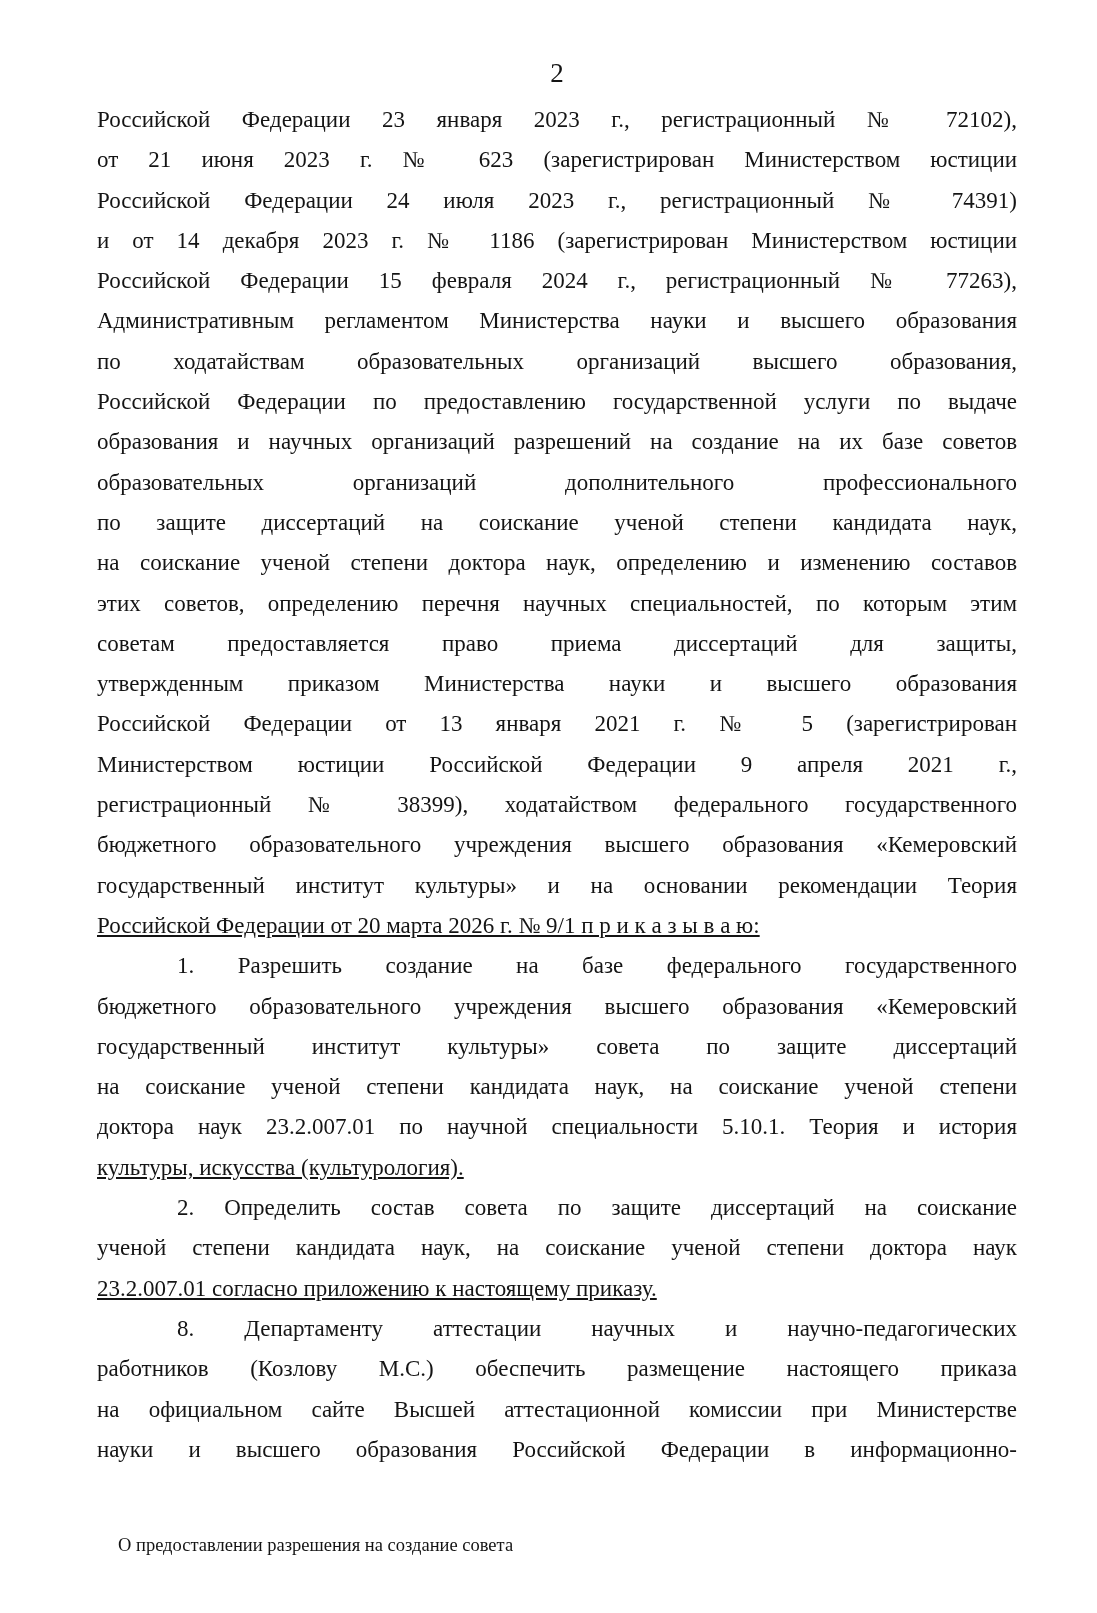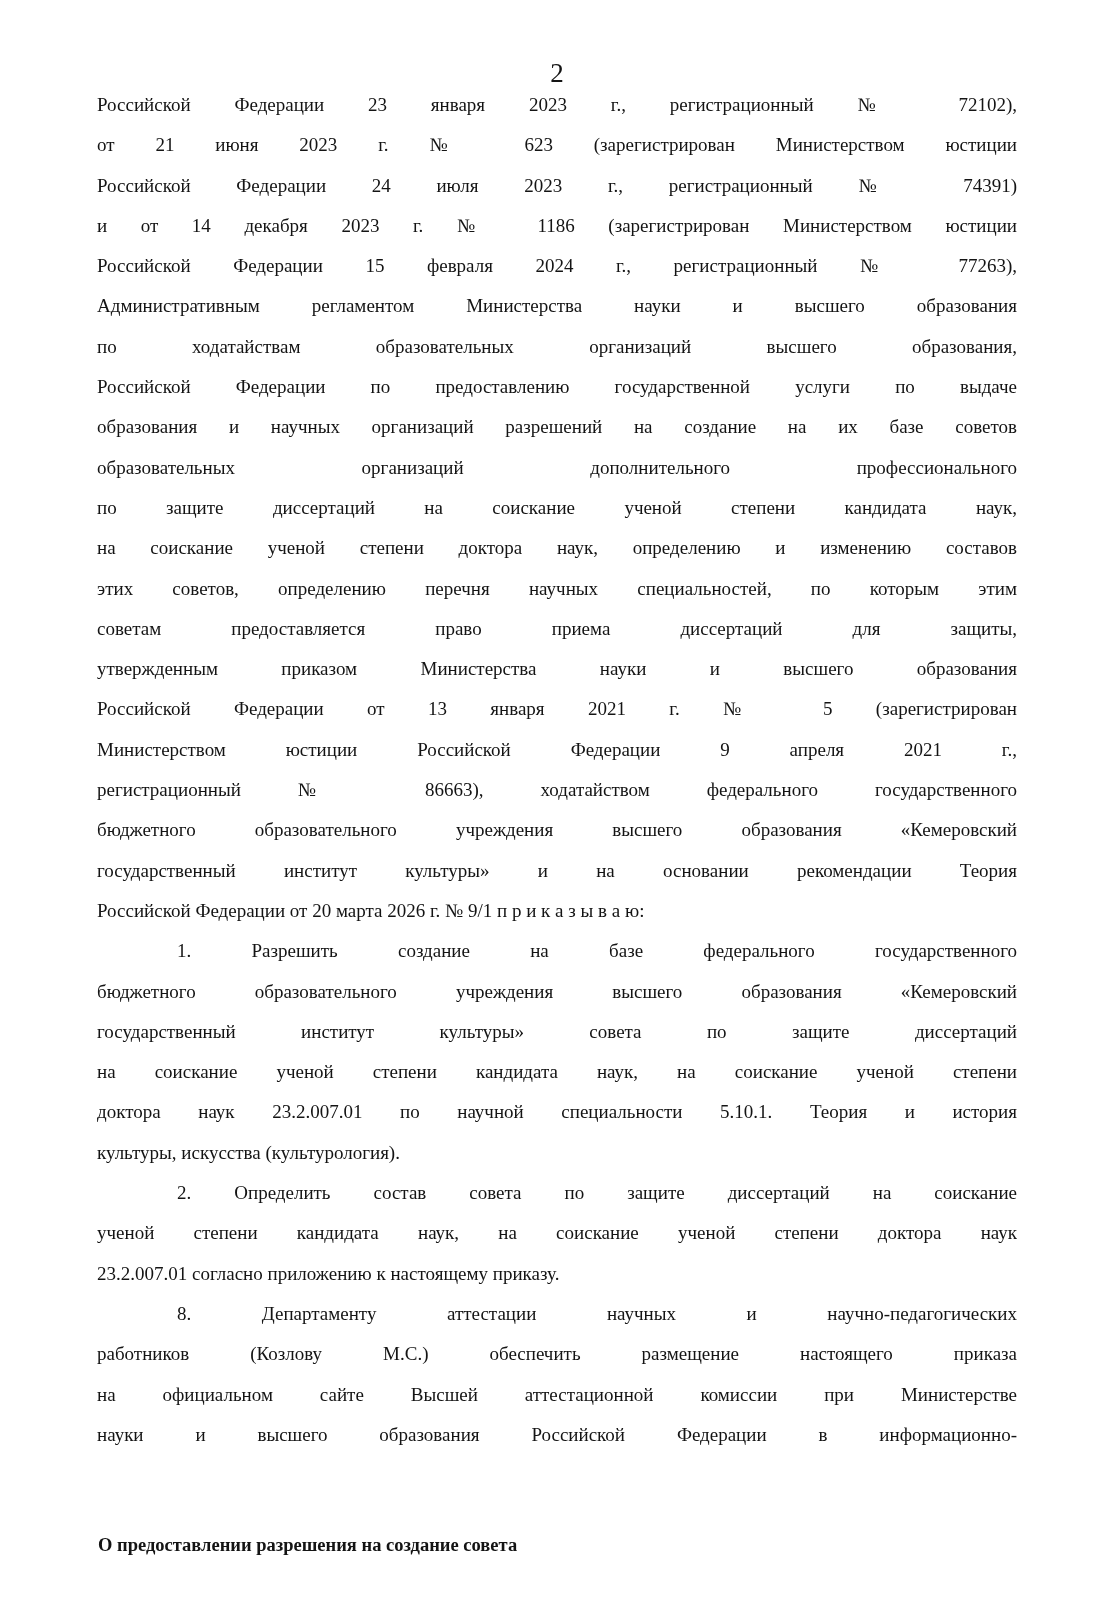--- a/index.html
+++ b/index.html
@@ -20,48 +20,48 @@
     position: absolute;
     top: 58px;
     left: 97px;
     width: 920px;
     text-align: center;
     font-size: 27px;
     line-height: 30px;
   }
   .doc-body {
     position: absolute;
-    top: 85px;
+    top: 100px;
     left: 97px;
     width: 920px;
-    font-size: 19px;
+    font-size: 23px;
     line-height: 40.3px;
   }
   .line {
     text-align: justify;
     text-align-last: justify;
     text-justify: inter-word;
     height: 40.3px;
     overflow: visible;
   }
   .line.nat {
     text-align: center;
     text-align-last: left;
+    text-decoration: underline;
   }
   .line.indent {
     text-indent: 80px;
   }
   .footer-note {
     position: absolute;
     top: 1534px;
-    left: 98px;
+    left: 118px;
     font-size: 18.5px;
     line-height: 22px;
     color: #141414;
-    font-weight: bold;
   }
 </style>
 </head>
 <body>
 
 <div class="page">
 
   <div class="page-number">2</div>
 
   <div class="doc-body">
@@ -75,21 +75,21 @@
     <div class="line">Российской Федерации по предоставлению государственной услуги по выдаче</div>
     <div class="line">образования и научных организаций разрешений на создание на их базе советов</div>
     <div class="line">образовательных организаций дополнительного профессионального</div>
     <div class="line">по защите диссертаций на соискание ученой степени кандидата наук,</div>
     <div class="line">на соискание ученой степени доктора наук, определению и изменению составов</div>
     <div class="line">этих советов, определению перечня научных специальностей, по которым этим</div>
     <div class="line">советам предоставляется право приема диссертаций для защиты,</div>
     <div class="line">утвержденным приказом Министерства науки и высшего образования</div>
     <div class="line">Российской Федерации от 13 января 2021 г. № 5 (зарегистрирован</div>
     <div class="line">Министерством юстиции Российской Федерации 9 апреля 2021 г.,</div>
-    <div class="line">регистрационный № 86663), ходатайством федерального государственного</div>
+    <div class="line">регистрационный № 38399), ходатайством федерального государственного</div>
     <div class="line">бюджетного образовательного учреждения высшего образования «Кемеровский</div>
     <div class="line">государственный институт культуры» и на основании рекомендации Теория</div>
     <div class="line nat">Российской Федерации от 20 марта 2026 г. № 9/1 п р и к а з ы в а ю:</div>
     <div class="line indent">1. Разрешить создание на базе федерального государственного</div>
     <div class="line">бюджетного образовательного учреждения высшего образования «Кемеровский</div>
     <div class="line">государственный институт культуры» совета по защите диссертаций</div>
     <div class="line">на соискание ученой степени кандидата наук, на соискание ученой степени</div>
     <div class="line">доктора наук 23.2.007.01 по научной специальности 5.10.1. Теория и история</div>
     <div class="line nat">культуры, искусства (культурология).</div>
     <div class="line indent">2. Определить состав совета по защите диссертаций на соискание</div>

